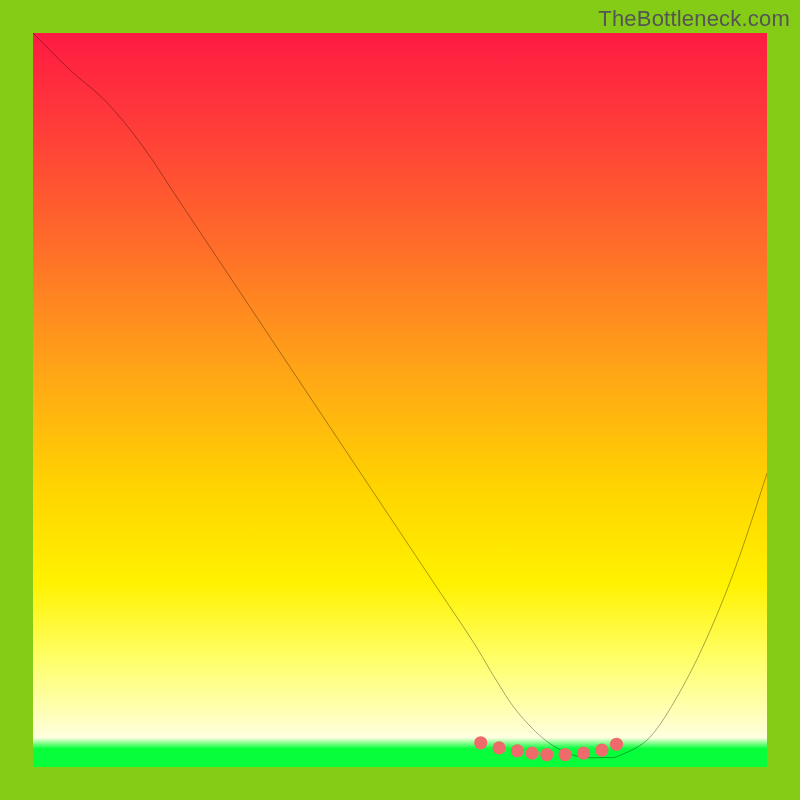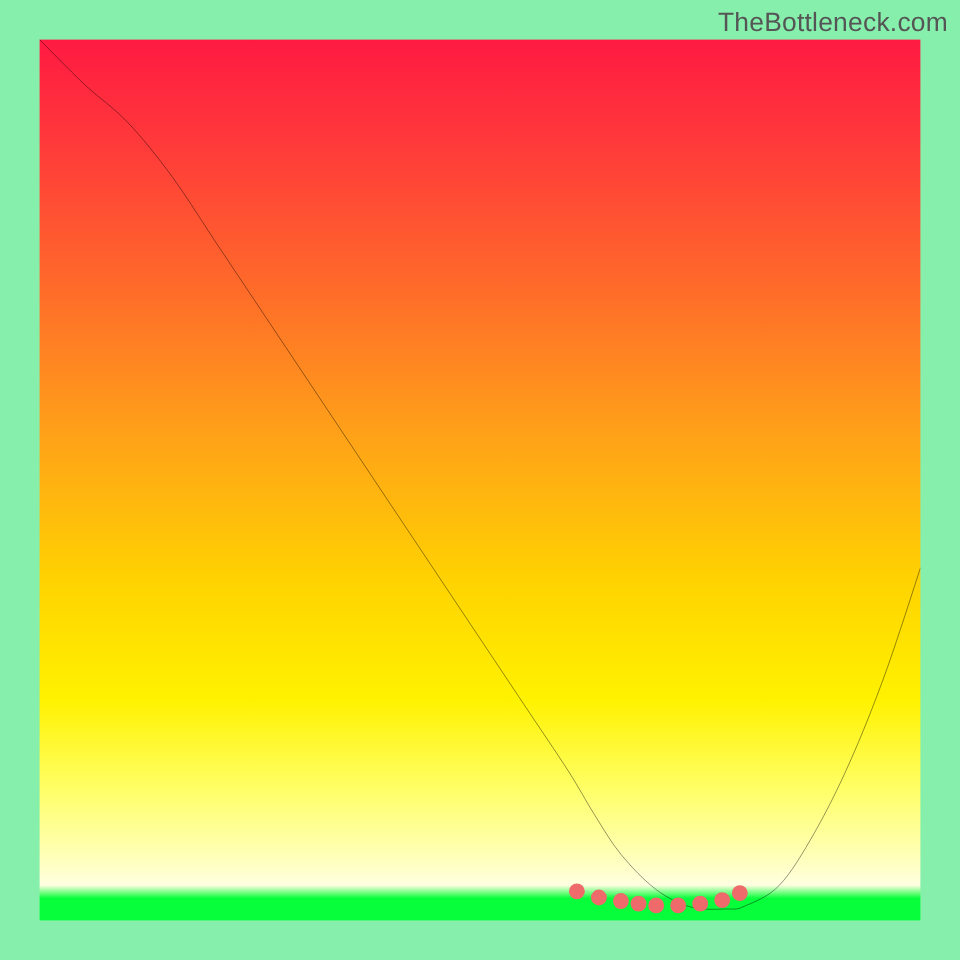--- a/index.html
+++ b/index.html
@@ -8,21 +8,21 @@
     width: 800px;
     height: 800px;
     background: #000;
     overflow: hidden;
     font-family: Arial, Helvetica, sans-serif;
   }
   .frame {
     position: relative;
     width: 800px;
     height: 800px;
-    background: #86efac;
+    background: #84cc16;
   }
   .watermark {
     position: absolute;
     top: 6px;
     right: 10px;
     color: #555;
     font-size: 22px;
     font-weight: 500;
     letter-spacing: 0.2px;
     z-index: 30;

